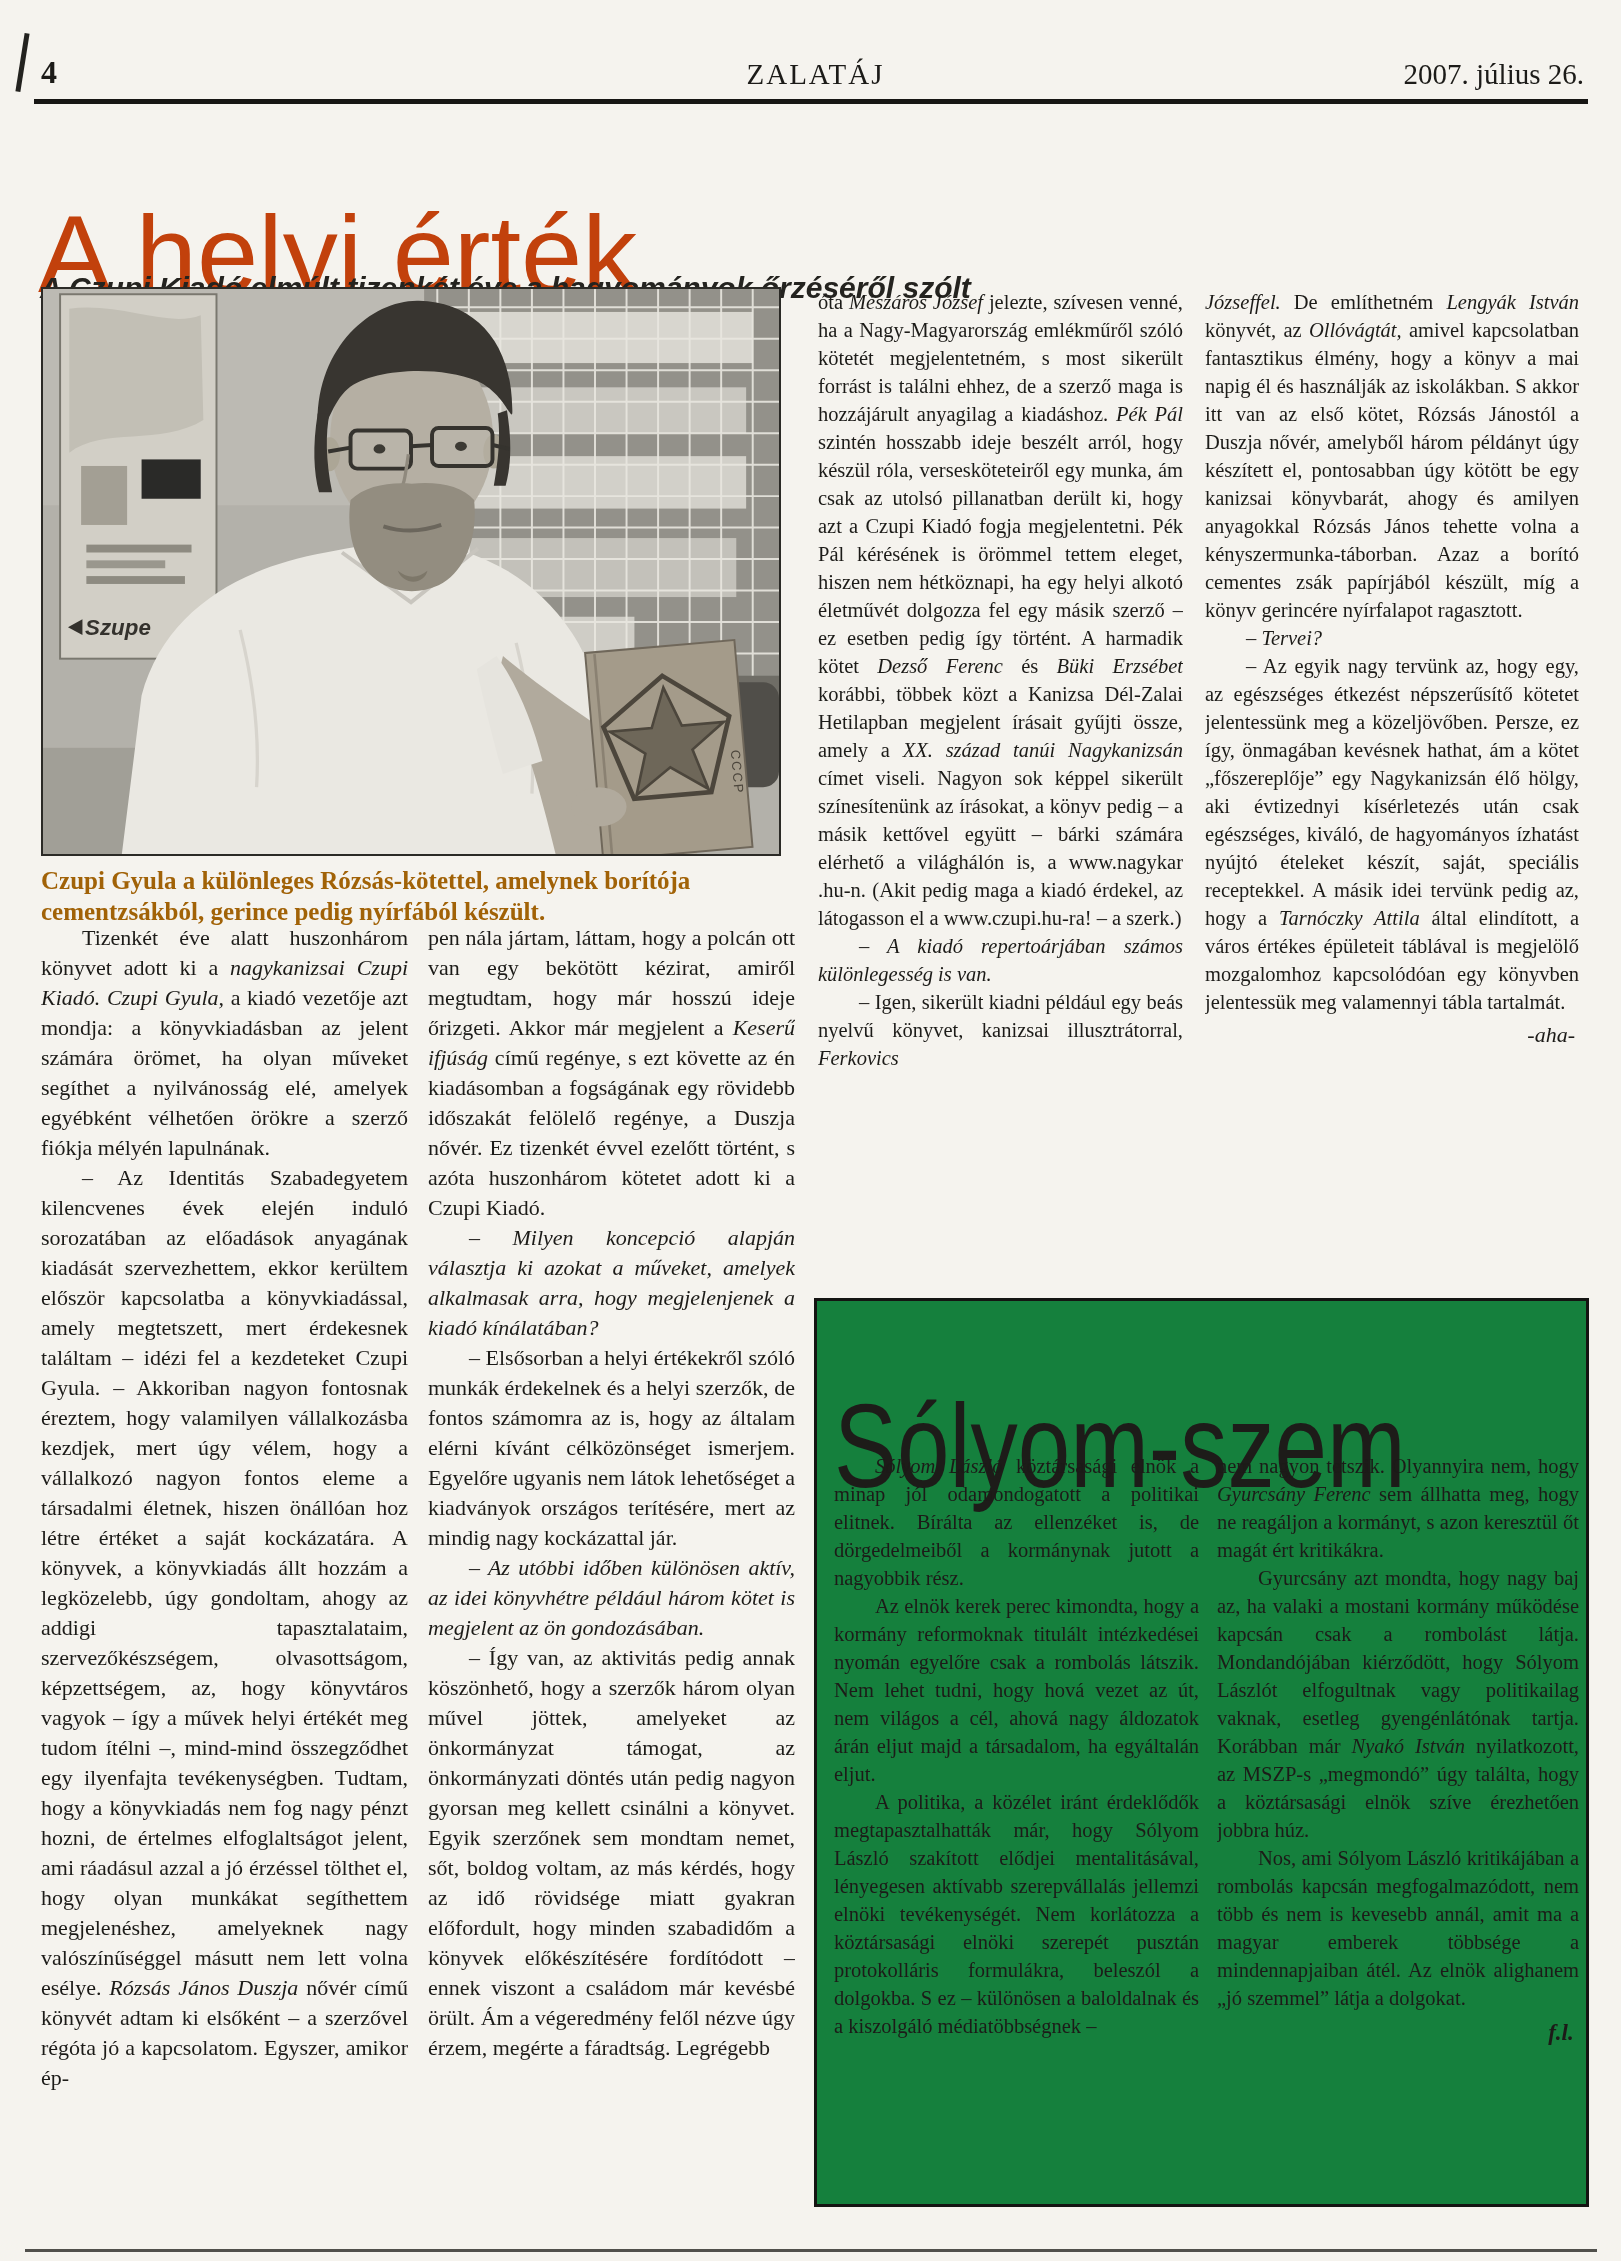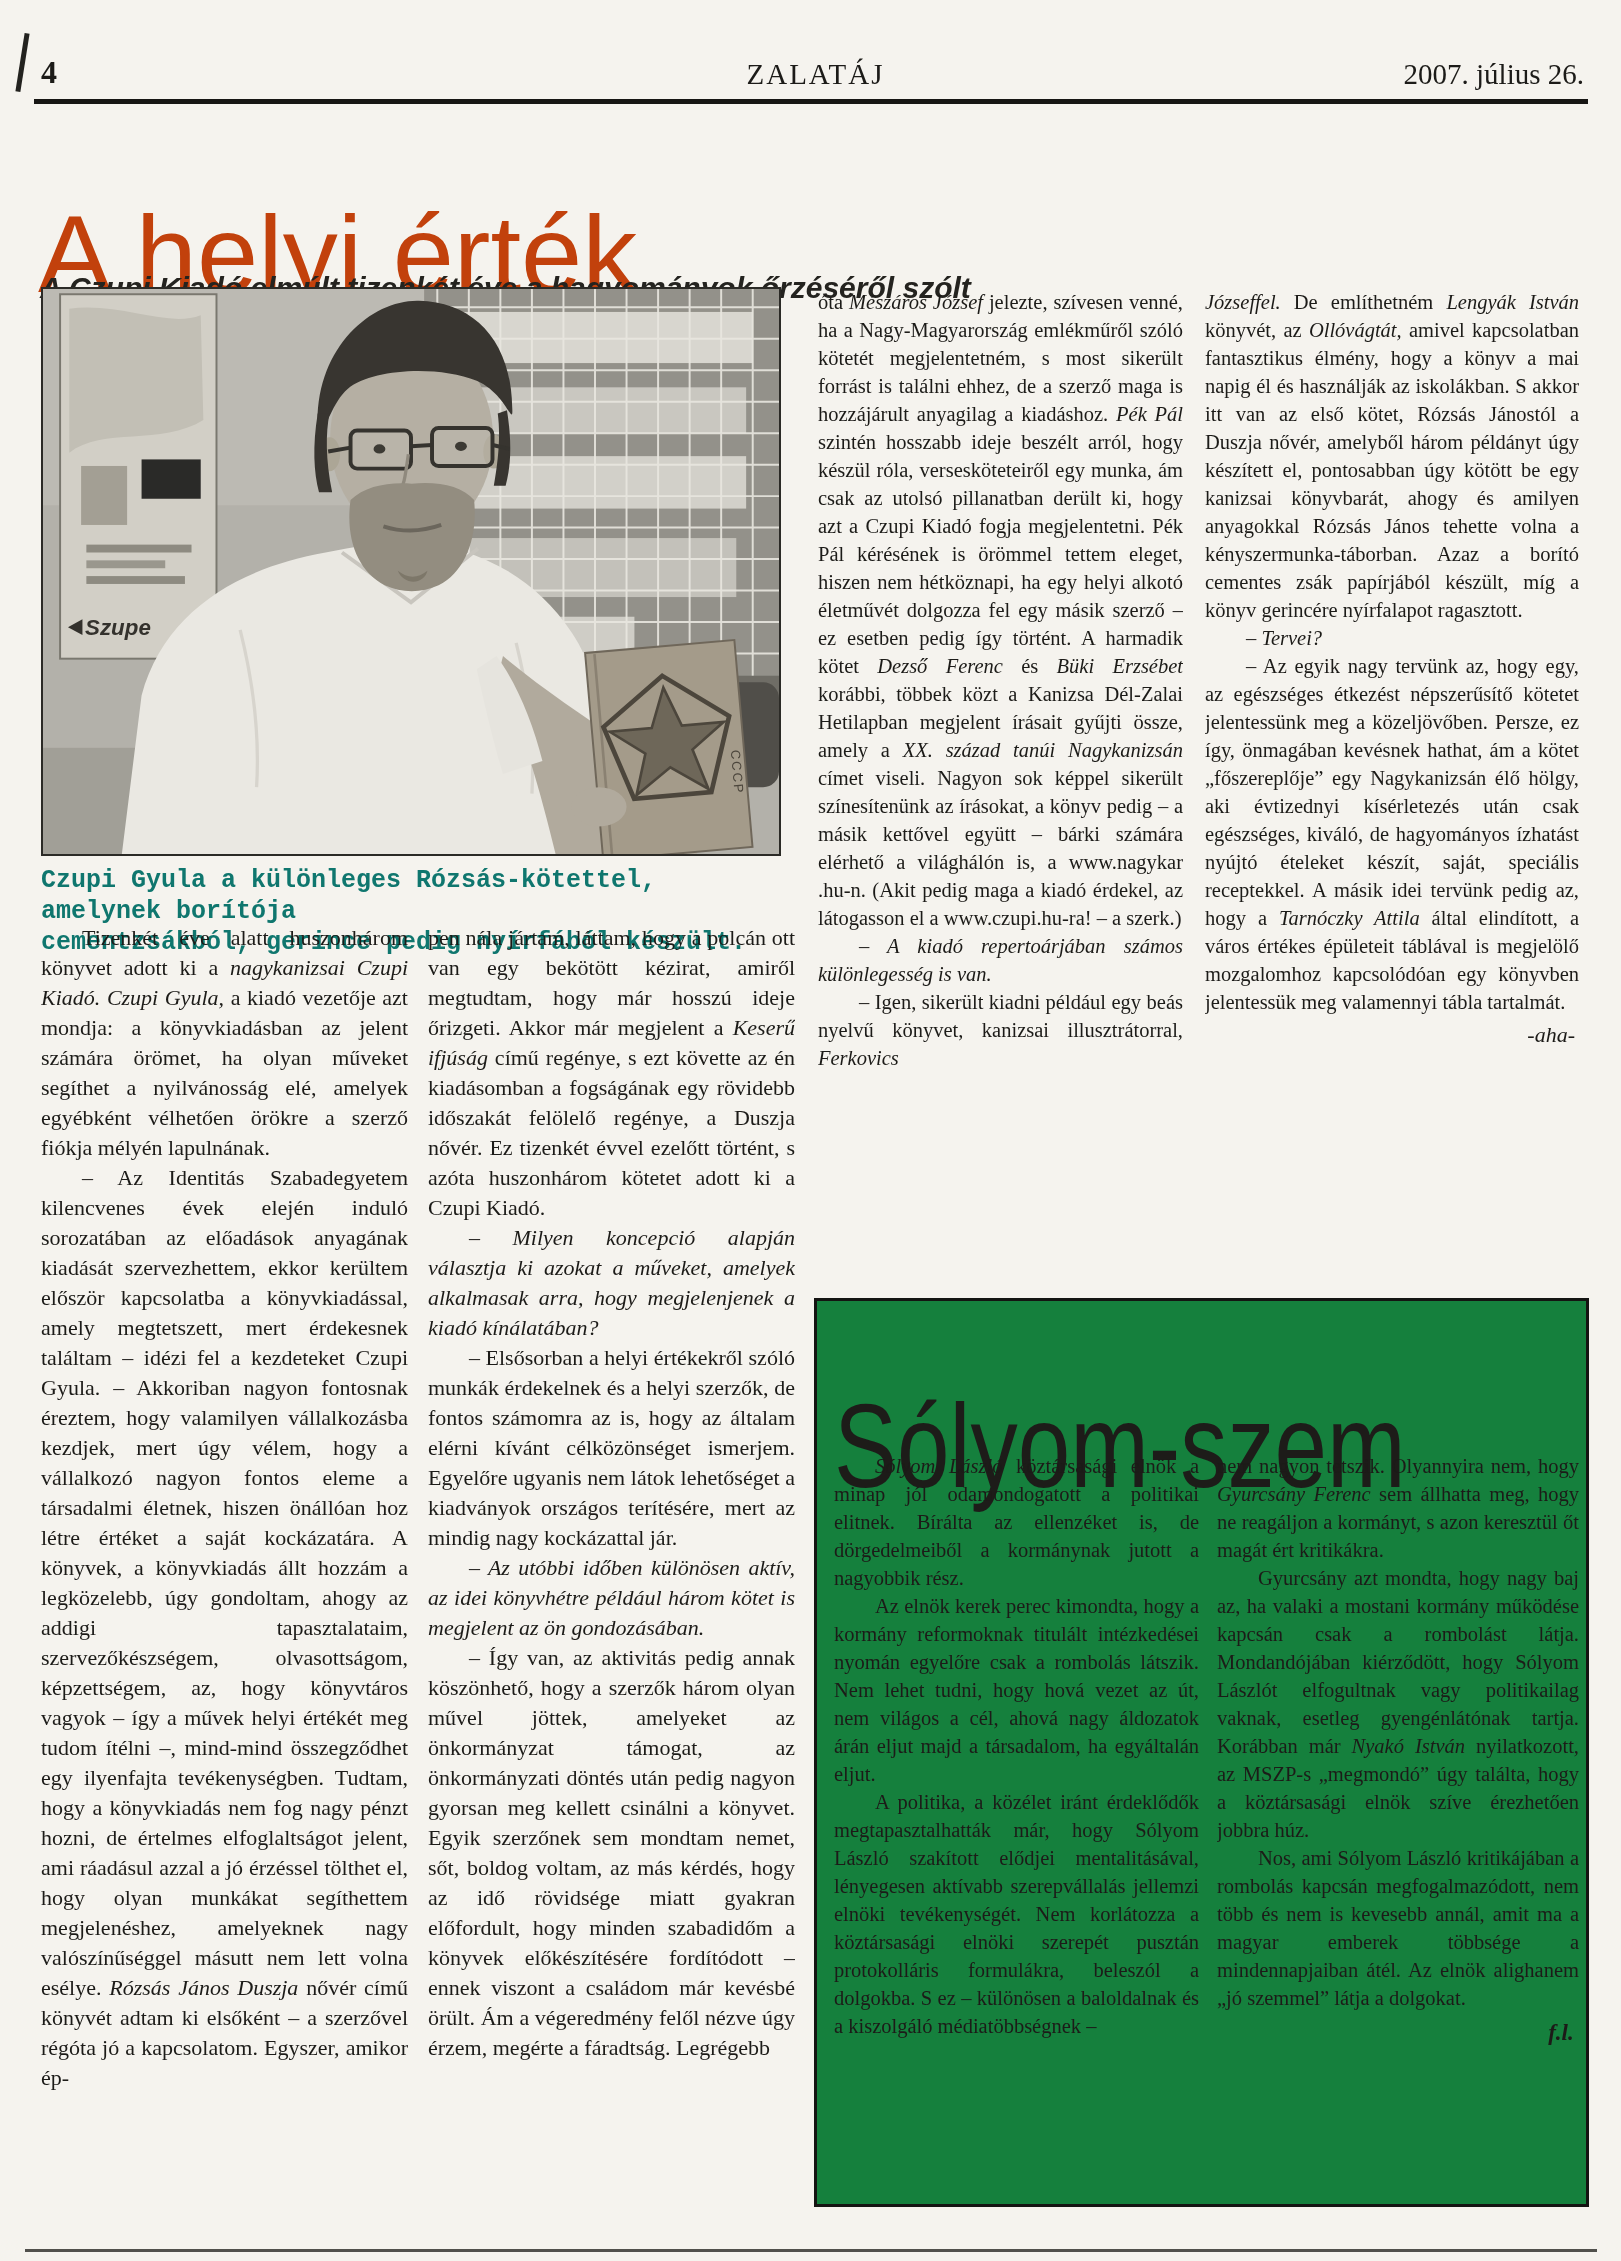--- a/index.html
+++ b/index.html
@@ -19,22 +19,22 @@
   .headline { position:absolute; left:38px; top:125px; font-family:"Liberation Sans", sans-serif;
               font-size:110px; font-weight:400; line-height:1.0; white-space:nowrap; color:#c2410c; }
   .subtitle { position:absolute; left:40px; top:246px; font-family:"Liberation Sans", sans-serif;
               font-size:30px; font-weight:700; font-style:italic; white-space:nowrap; color:#24231f; }
 
   .photo-frame { position:absolute; left:41px; top:287px; width:740px; height:569px;
                  border:2px solid #2b2a26; box-sizing:border-box; background:#f97316; }
   .photo-frame svg { display:block; width:100%; height:100%; }
 
   .caption { position:absolute; left:41px; top:865px; width:740px;
-             font-family:Liberation Mono, monospace; font-weight:700;
-             font-size:25px; line-height:31px; color:#0f766e; }
+             font-family:Liberation Serif, serif; font-weight:700;
+             font-size:25px; line-height:31px; color:#a16207; }
 
   .col { position:absolute; text-align:justify; overflow:hidden; }
   .col p { margin:0; text-indent:41px; }
   .col p.noindent { text-indent:0; }
   .col em { font-style:italic; }
   .col-1 { left:41px;   top:923px; width:367px; font-size:22px; line-height:30px; max-height:1329px; }
   .col-2 { left:428px;  top:923px; width:367px; font-size:22px; line-height:30px; max-height:1329px; }
   .col-3 { left:818px; top:288px;  width:365px; font-size:20.5px; line-height:28px; max-height:996px; }
   .col-4 { left:1205px; top:288px;  width:374px; font-size:20.5px; line-height:28px; max-height:996px; }
   .sig-aha { text-align:right; font-style:italic; font-size:22px; margin-top:5.3px; padding-right:4px; }

